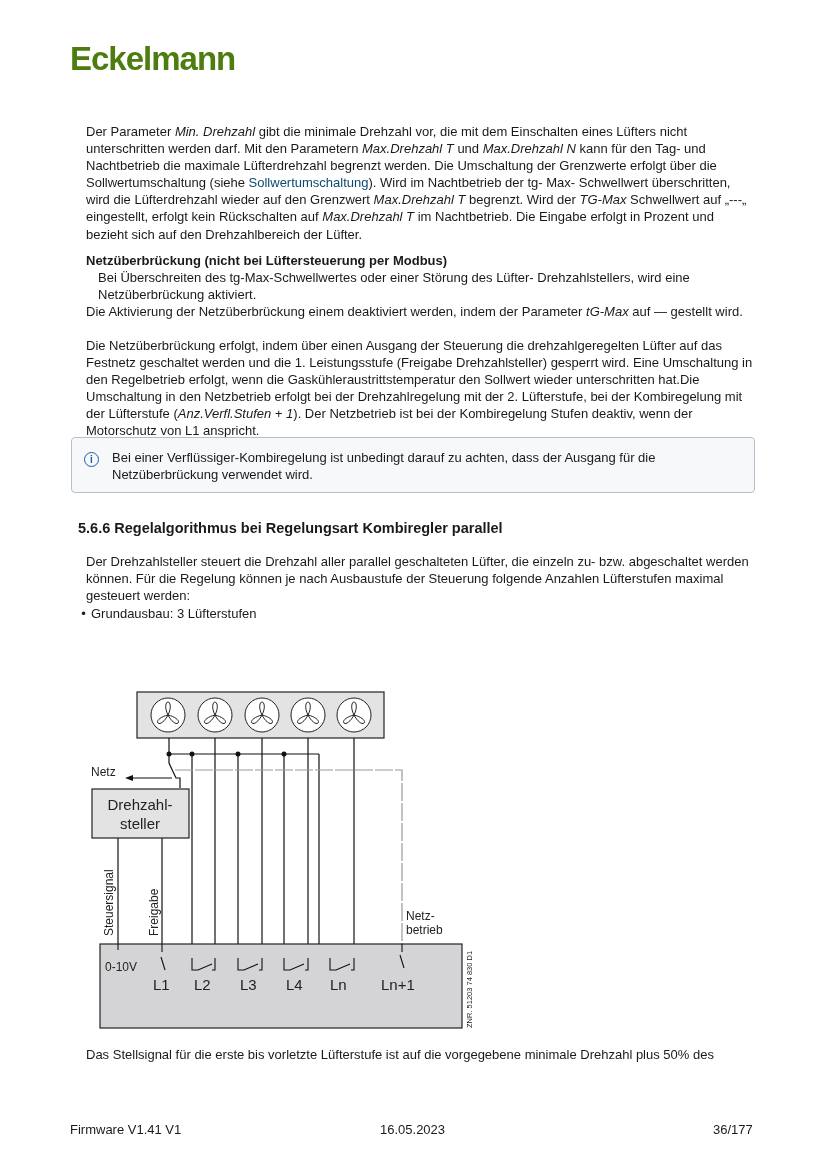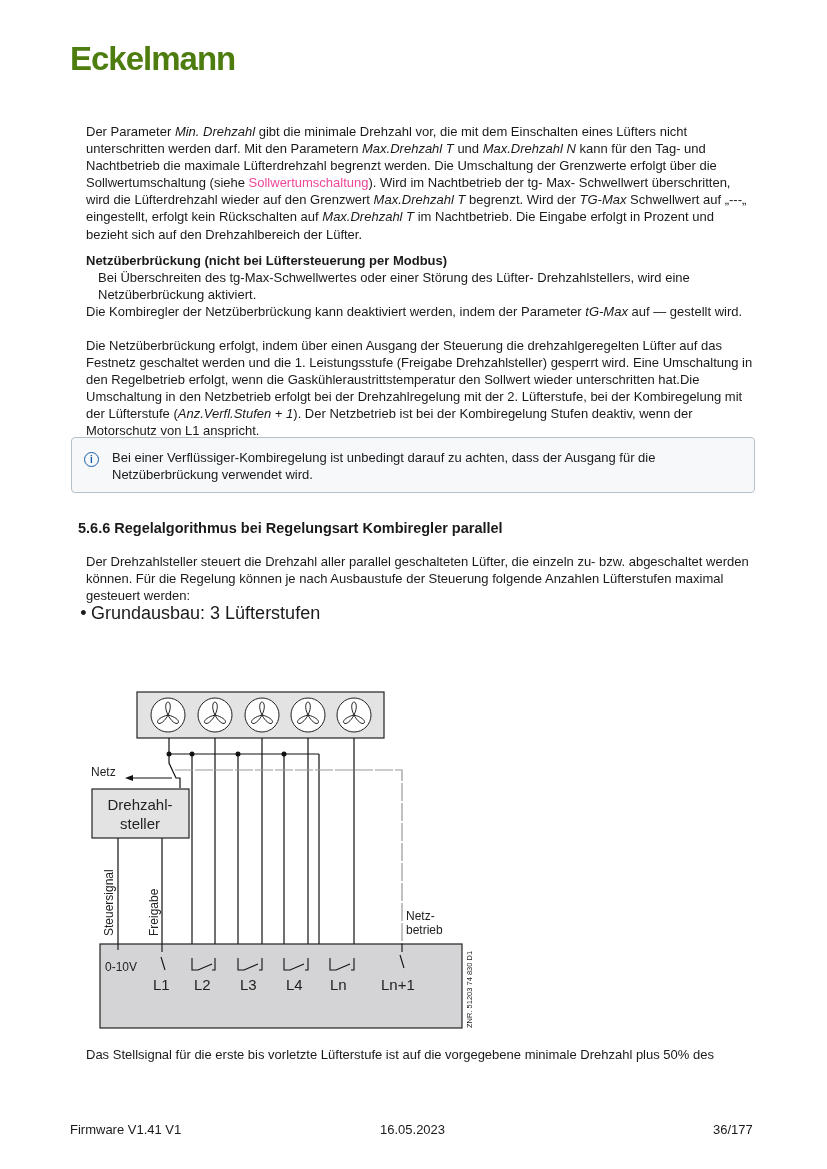--- a/index.html
+++ b/index.html
@@ -2,43 +2,43 @@
 <html><head>
 <meta charset="utf-8">
 <style>
   html, body { margin:0; padding:0; background:#ffffff; }
   body { width:827px; height:1169px; position:relative; overflow:hidden;
          font-family:"Liberation Sans", sans-serif; color:#1a1a1a; }
   .logo { position:absolute; left:70px; top:40px; font-family:"Liberation Sans", sans-serif;
           font-weight:bold; font-size:33px; color:#4d7c0f; letter-spacing:-1px; }
   .p { position:absolute; left:86px; width:670px; font-size:13px; line-height:17.1px; margin:0; }
   .p i { font-style:italic; }
-  .link { color:#ec4899; }
+  .link { color:#0c4a6e; }
   .bold-head { font-weight:bold; }
   .note { position:absolute; left:71px; top:437px; width:684px; height:56px; box-sizing:border-box;
           border:1px solid #b7c0c8; border-radius:4px; background:#f6f8fa; }
   .note .ic { position:absolute; left:12px; top:14px; width:13px; height:13px; border:1.5px solid #1a5fa8;
               border-radius:50%; color:#1a5fa8; font-size:10px; font-weight:bold; text-align:center; line-height:13px; }
   .note .t { position:absolute; left:40px; top:11px; width:620px; font-size:13px; line-height:17.1px; }
   .h3 { position:absolute; left:78px; top:520px; font-size:14.5px; font-weight:bold; }
-  ul.list { position:absolute; left:76px; top:605px; margin:0; padding:0; list-style:none; font-size:18px; line-height:17.2px;text-align:center; }
+  ul.list { position:absolute; left:76px; top:605px; margin:0; padding:0; list-style:none; font-size:13px; line-height:17.2px;text-align:center; }
   ul.list li::before { content:"•"; display:inline-block; width:15px; text-align:center; }
   .diagram { position:absolute; left:70px; top:680px; }
   .footer { position:absolute; top:1122px; font-size:13px; color:#1a1a1a; }
 </style>
 </head>
 <body>
 
 <div class="logo">Eckelmann</div>
 
 <p class="p" style="top:123px;"><span>Der Parameter </span><i>Min. Drehzahl</i><span> gibt die minimale Drehzahl vor, die mit dem Einschalten eines Lüfters nicht unterschritten werden darf. Mit den Parametern </span><i>Max.Drehzahl T</i><span> und </span><i>Max.Drehzahl N</i><span> kann für den Tag- und Nachtbetrieb die maximale Lüfterdrehzahl begrenzt werden. Die Umschaltung der Grenzwerte erfolgt über die Sollwertumschaltung (siehe </span><span class="link">Sollwertumschaltung</span><span>). Wird im Nachtbetrieb der tg- Max- Schwellwert überschritten, wird die Lüfterdrehzahl wieder auf den Grenzwert </span><i>Max.Drehzahl T</i><span> begrenzt. Wird der </span><i>TG-Max</i><span> Schwellwert auf „---„ eingestellt, erfolgt kein Rückschalten auf </span><i>Max.Drehzahl T</i><span> im Nachtbetrieb. Die Eingabe erfolgt in Prozent und bezieht sich auf den Drehzahlbereich der Lüfter.</span></p>
 
 <p class="p bold-head" style="top:252px;">Netzüberbrückung (nicht bei Lüftersteuerung per Modbus)</p>
 <p class="p" style="top:269px;margin-left:12px;">Bei Überschreiten des tg-Max-Schwellwertes oder einer Störung des Lüfter- Drehzahlstellers, wird eine Netzüberbrückung aktiviert.</p>
-<p class="p" style="top:303px;"><span>Die Kombiregler der Netzüberbrückung kann deaktiviert werden, indem der Parameter </span><i>tG-Max</i><span> auf — gestellt wird.</span></p>
+<p class="p" style="top:303px;"><span>Die Aktivierung der Netzüberbrückung einem deaktiviert werden, indem der Parameter </span><i>tG-Max</i><span> auf — gestellt wird.</span></p>
 <p class="p" style="top:337px;"><span>Die Netzüberbrückung erfolgt, indem über einen Ausgang der Steuerung die drehzahlgeregelten Lüfter auf das Festnetz geschaltet werden und die 1. Leistungsstufe (Freigabe Drehzahlsteller) gesperrt wird. Eine Umschaltung in den Regelbetrieb erfolgt, wenn die Gaskühleraustrittstemperatur den Sollwert wieder unterschritten hat.Die Umschaltung in den Netzbetrieb erfolgt bei der Drehzahlregelung mit der 2. Lüfterstufe, bei der Kombiregelung mit der Lüfterstufe (</span><i>Anz.Verfl.Stufen + 1</i><span>). Der Netzbetrieb ist bei der Kombiregelung Stufen deaktiv, wenn der Motorschutz von L1 anspricht.</span></p>
 
 <div class="note">
   <div class="ic">i</div>
   <div class="t">Bei einer Verflüssiger-Kombiregelung ist unbedingt darauf zu achten, dass der Ausgang für die Netzüberbrückung verwendet wird.</div>
 </div>
 
 <div class="h3">5.6.6  Regelalgorithmus bei Regelungsart Kombiregler parallel</div>
 <p class="p" style="top:553px;">Der Drehzahlsteller steuert die Drehzahl aller parallel geschalteten Lüfter, die einzeln zu- bzw. abgeschaltet werden können. Für die Regelung können je nach Ausbaustufe der Steuerung folgende Anzahlen Lüfterstufen maximal gesteuert werden:</p>
 <ul class="list">

